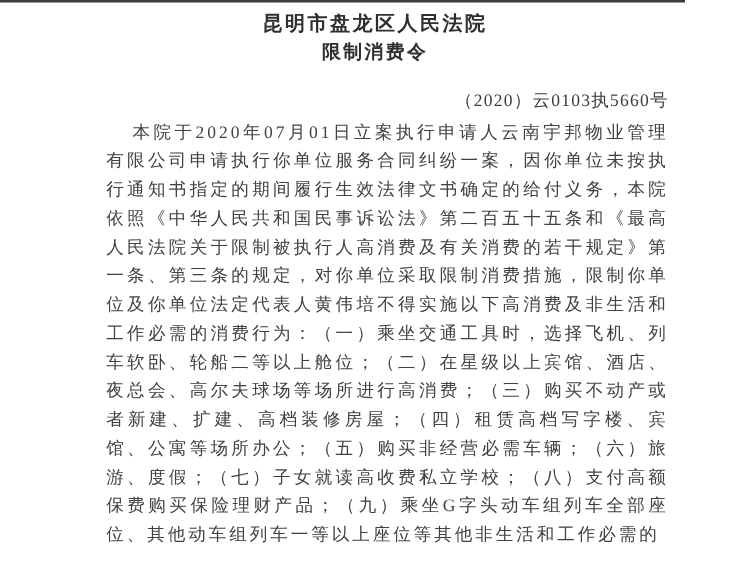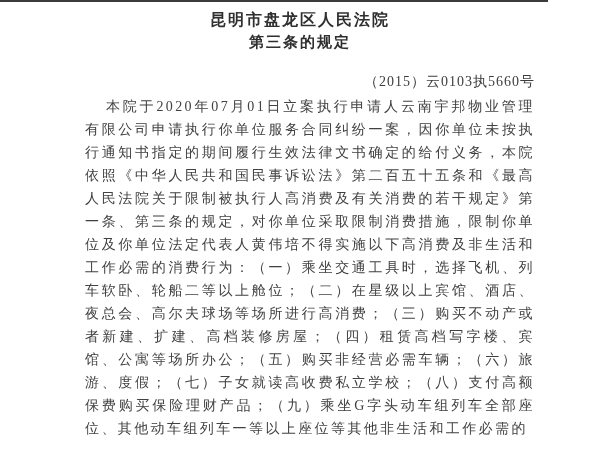--- a/index.html
+++ b/index.html
@@ -76,20 +76,20 @@
   }
 </style>
 </head>
 <body>
 
 <div class="page">
   <div class="top-border"></div>
 
   <div class="heading">
     <div class="court-name">昆明市盘龙区人民法院</div>
-    <div class="doc-title">第三条的规定</div>
+    <div class="doc-title">限制消费令</div>
   </div>
 
   <div class="content">
-    <div class="case-number">（2015）云0103执5660号</div>
+    <div class="case-number">（2020）云0103执5660号</div>
     <div class="body-paragraph">本院于2020年07月01日立案执行申请人云南宇邦物业管理有限公司申请执行你单位服务合同纠纷一案，因你单位未按执行通知书指定的期间履行生效法律文书确定的给付义务，本院依照《中华人民共和国民事诉讼法》第二百五十五条和《最高人民法院关于限制被执行人高消费及有关消费的若干规定》第一条、第三条的规定，对你单位采取限制消费措施，限制你单位及你单位法定代表人黄伟培不得实施以下高消费及非生活和工作必需的消费行为：（一）乘坐交通工具时，选择飞机、列车软卧、轮船二等以上舱位；（二）在星级以上宾馆、酒店、夜总会、高尔夫球场等场所进行高消费；（三）购买不动产或者新建、扩建、高档装修房屋；（四）租赁高档写字楼、宾馆、公寓等场所办公；（五）购买非经营必需车辆；（六）旅游、度假；（七）子女就读高收费私立学校；（八）支付高额保费购买保险理财产品；（九）乘坐G字头动车组列车全部座位、其他动车组列车一等以上座位等其他非生活和工作必需的</div>
   </div>
 </div>
 
 </body></html>

